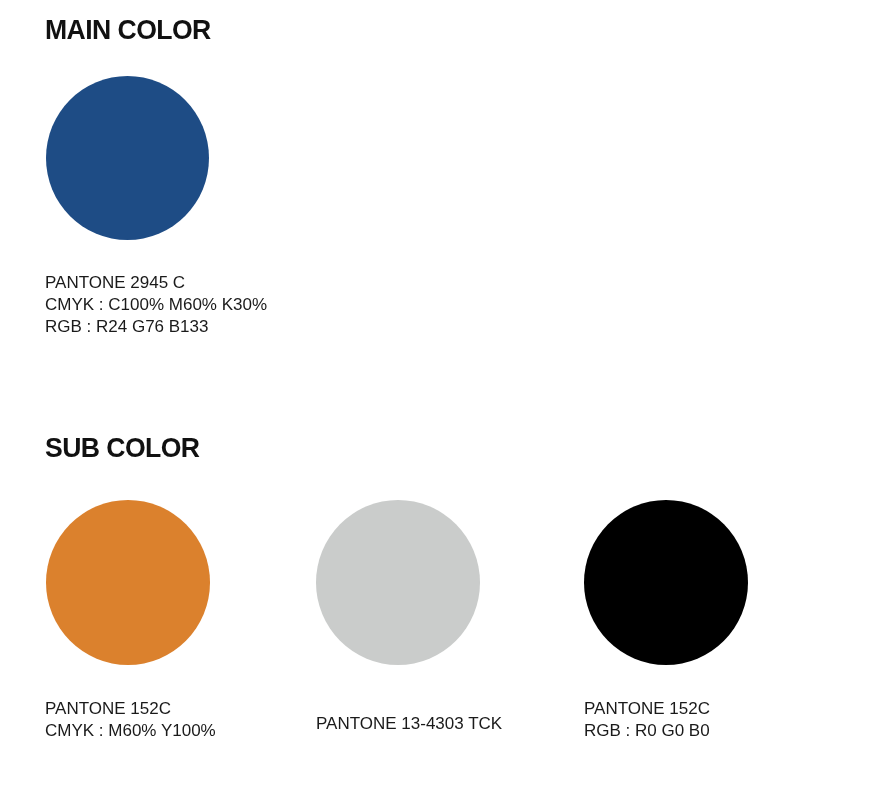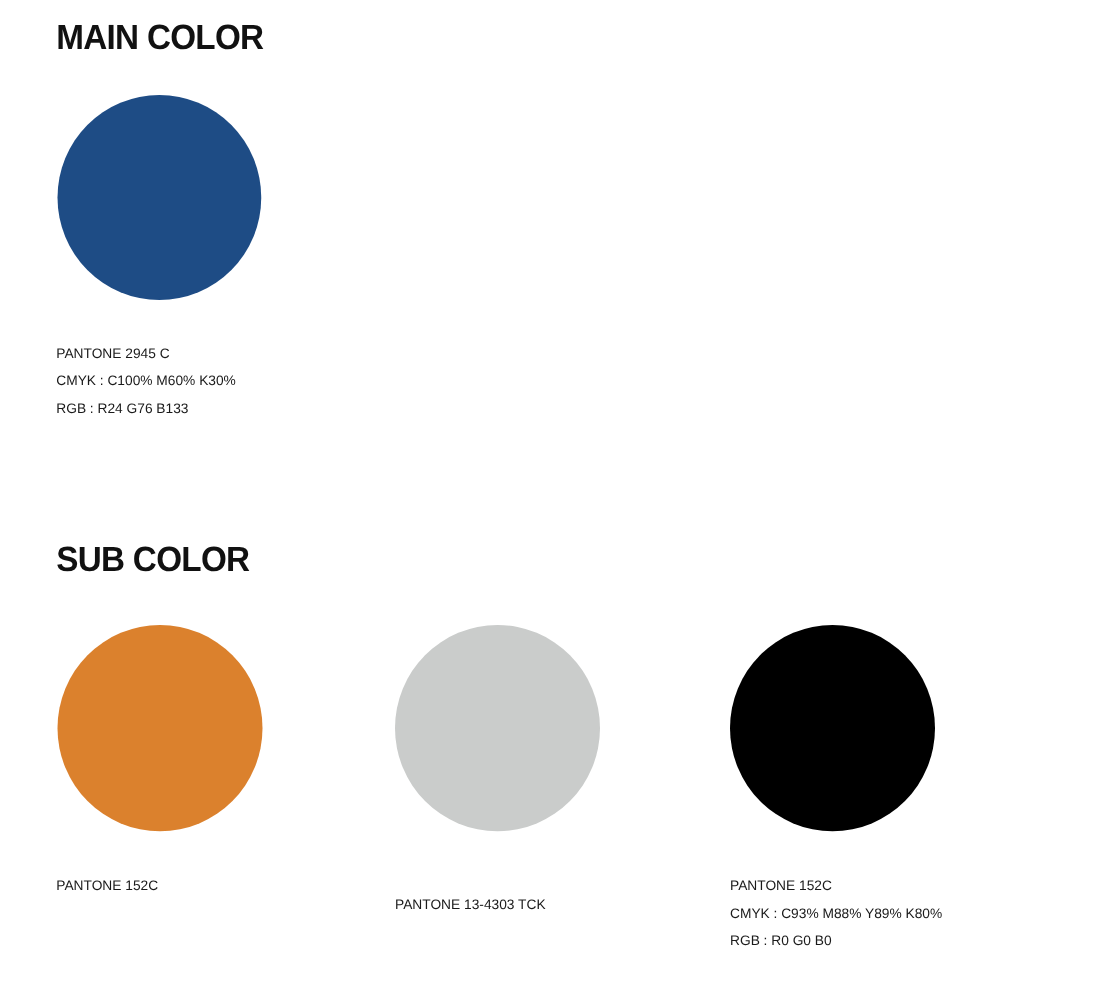--- a/index.html
+++ b/index.html
@@ -50,21 +50,21 @@
     top: 500px;
     width: 164px;
     height: 165px;
   }
   #swatch-sub-1 { left: 46px; }
   #swatch-sub-2 { left: 316px; }
   #swatch-sub-3 { left: 584px; }
 
   .spec-block {
     position: absolute;
-    font-size: 11px;
+    font-size: 17px;
     line-height: 22px;
     color: #1a1a1a;
     white-space: nowrap;
   }
   .spec-line {
     display: block;
   }
   #spec-main   { left: 45px; top: 272px; }
   #spec-sub-1  { left: 45px;  top: 698px; }
   #spec-sub-2  { left: 316px; top: 698px; margin-top: 15px; }
@@ -88,25 +88,25 @@
   <div class="section-heading" id="heading-sub">SUB COLOR</div>
 
   <div class="swatch swatch-sub" id="swatch-sub-1" style="background: rgb(219, 129, 45);"></div>
 
   <div class="swatch swatch-sub" id="swatch-sub-2" style="background: rgb(202, 204, 203);"></div>
 
   <div class="swatch swatch-sub" id="swatch-sub-3" style="background: rgb(0, 0, 0);"></div>
 
   <div class="spec-block" id="spec-sub-1">
     <span class="spec-line">PANTONE 152C</span>
+    <span class="spec-line">CMYK : M60% Y100%</span>
   </div>
 
   <div class="spec-block" id="spec-sub-2">
     <span class="spec-line">PANTONE 13-4303 TCK</span>
   </div>
 
   <div class="spec-block" id="spec-sub-3">
     <span class="spec-line">PANTONE 152C</span>
-    <span class="spec-line">CMYK : C93% M88% Y89% K80%</span>
     <span class="spec-line">RGB : R0 G0 B0</span>
   </div>
 
 </div>
 
 </body></html>

